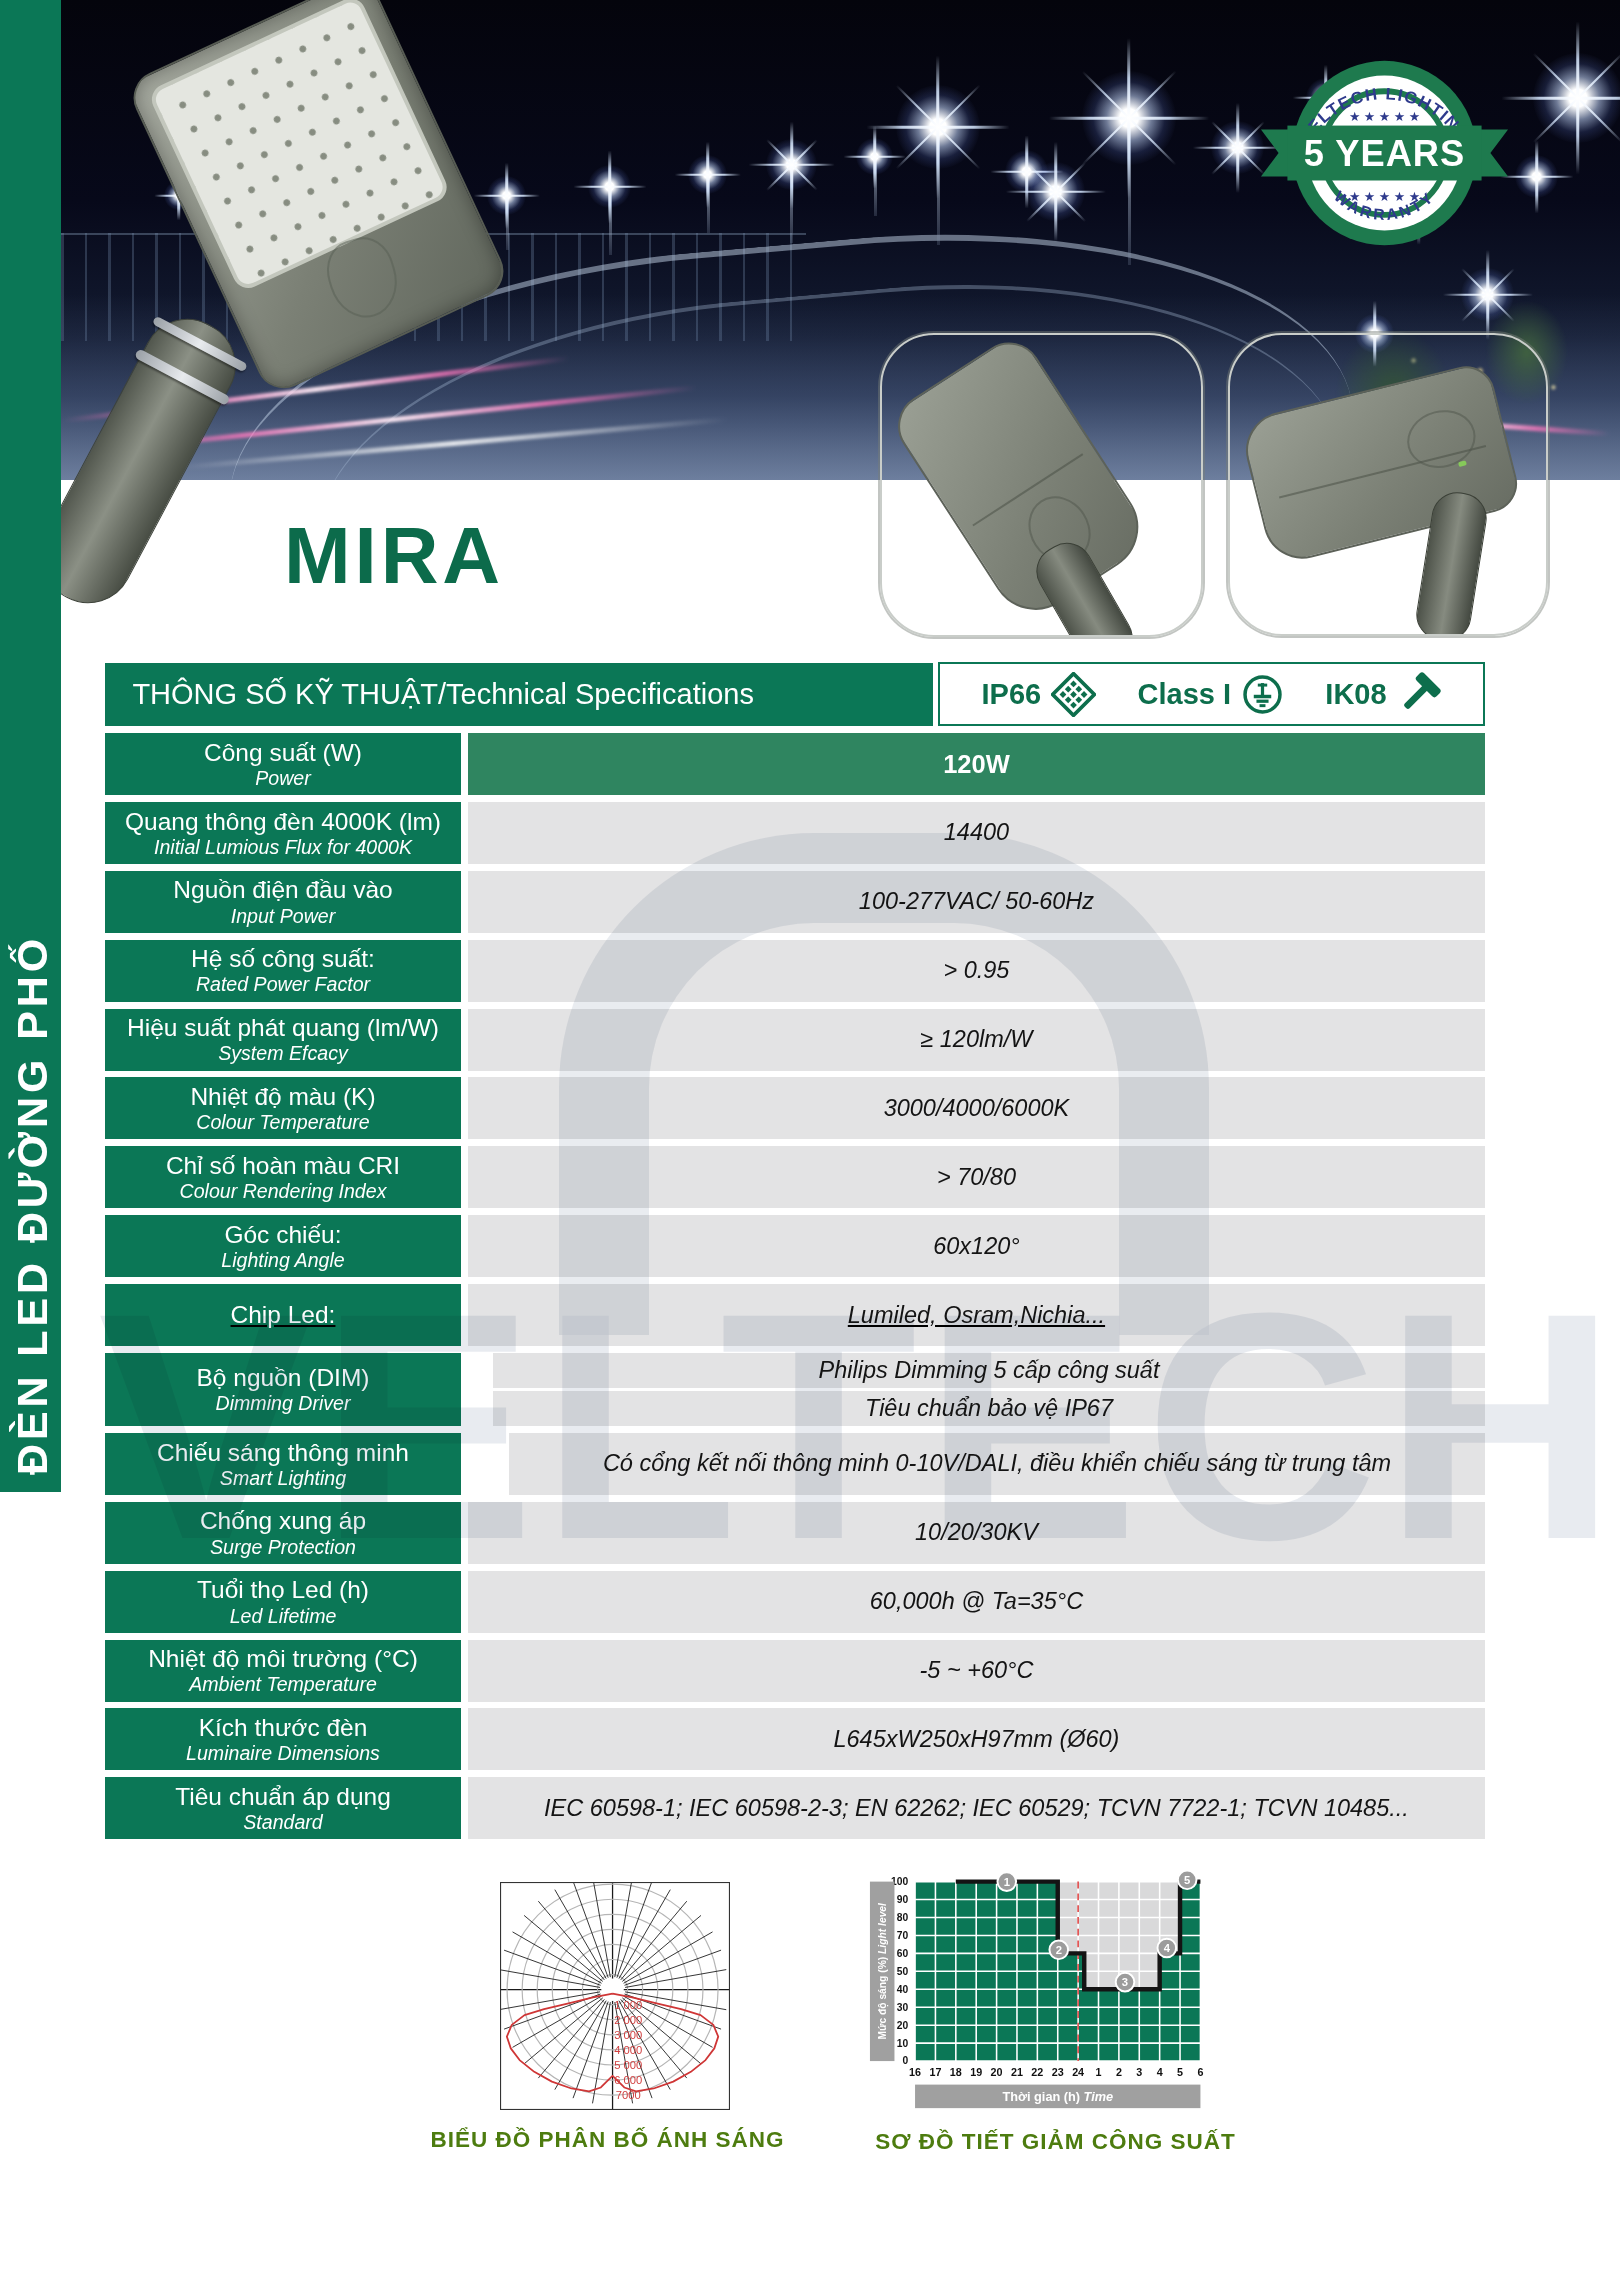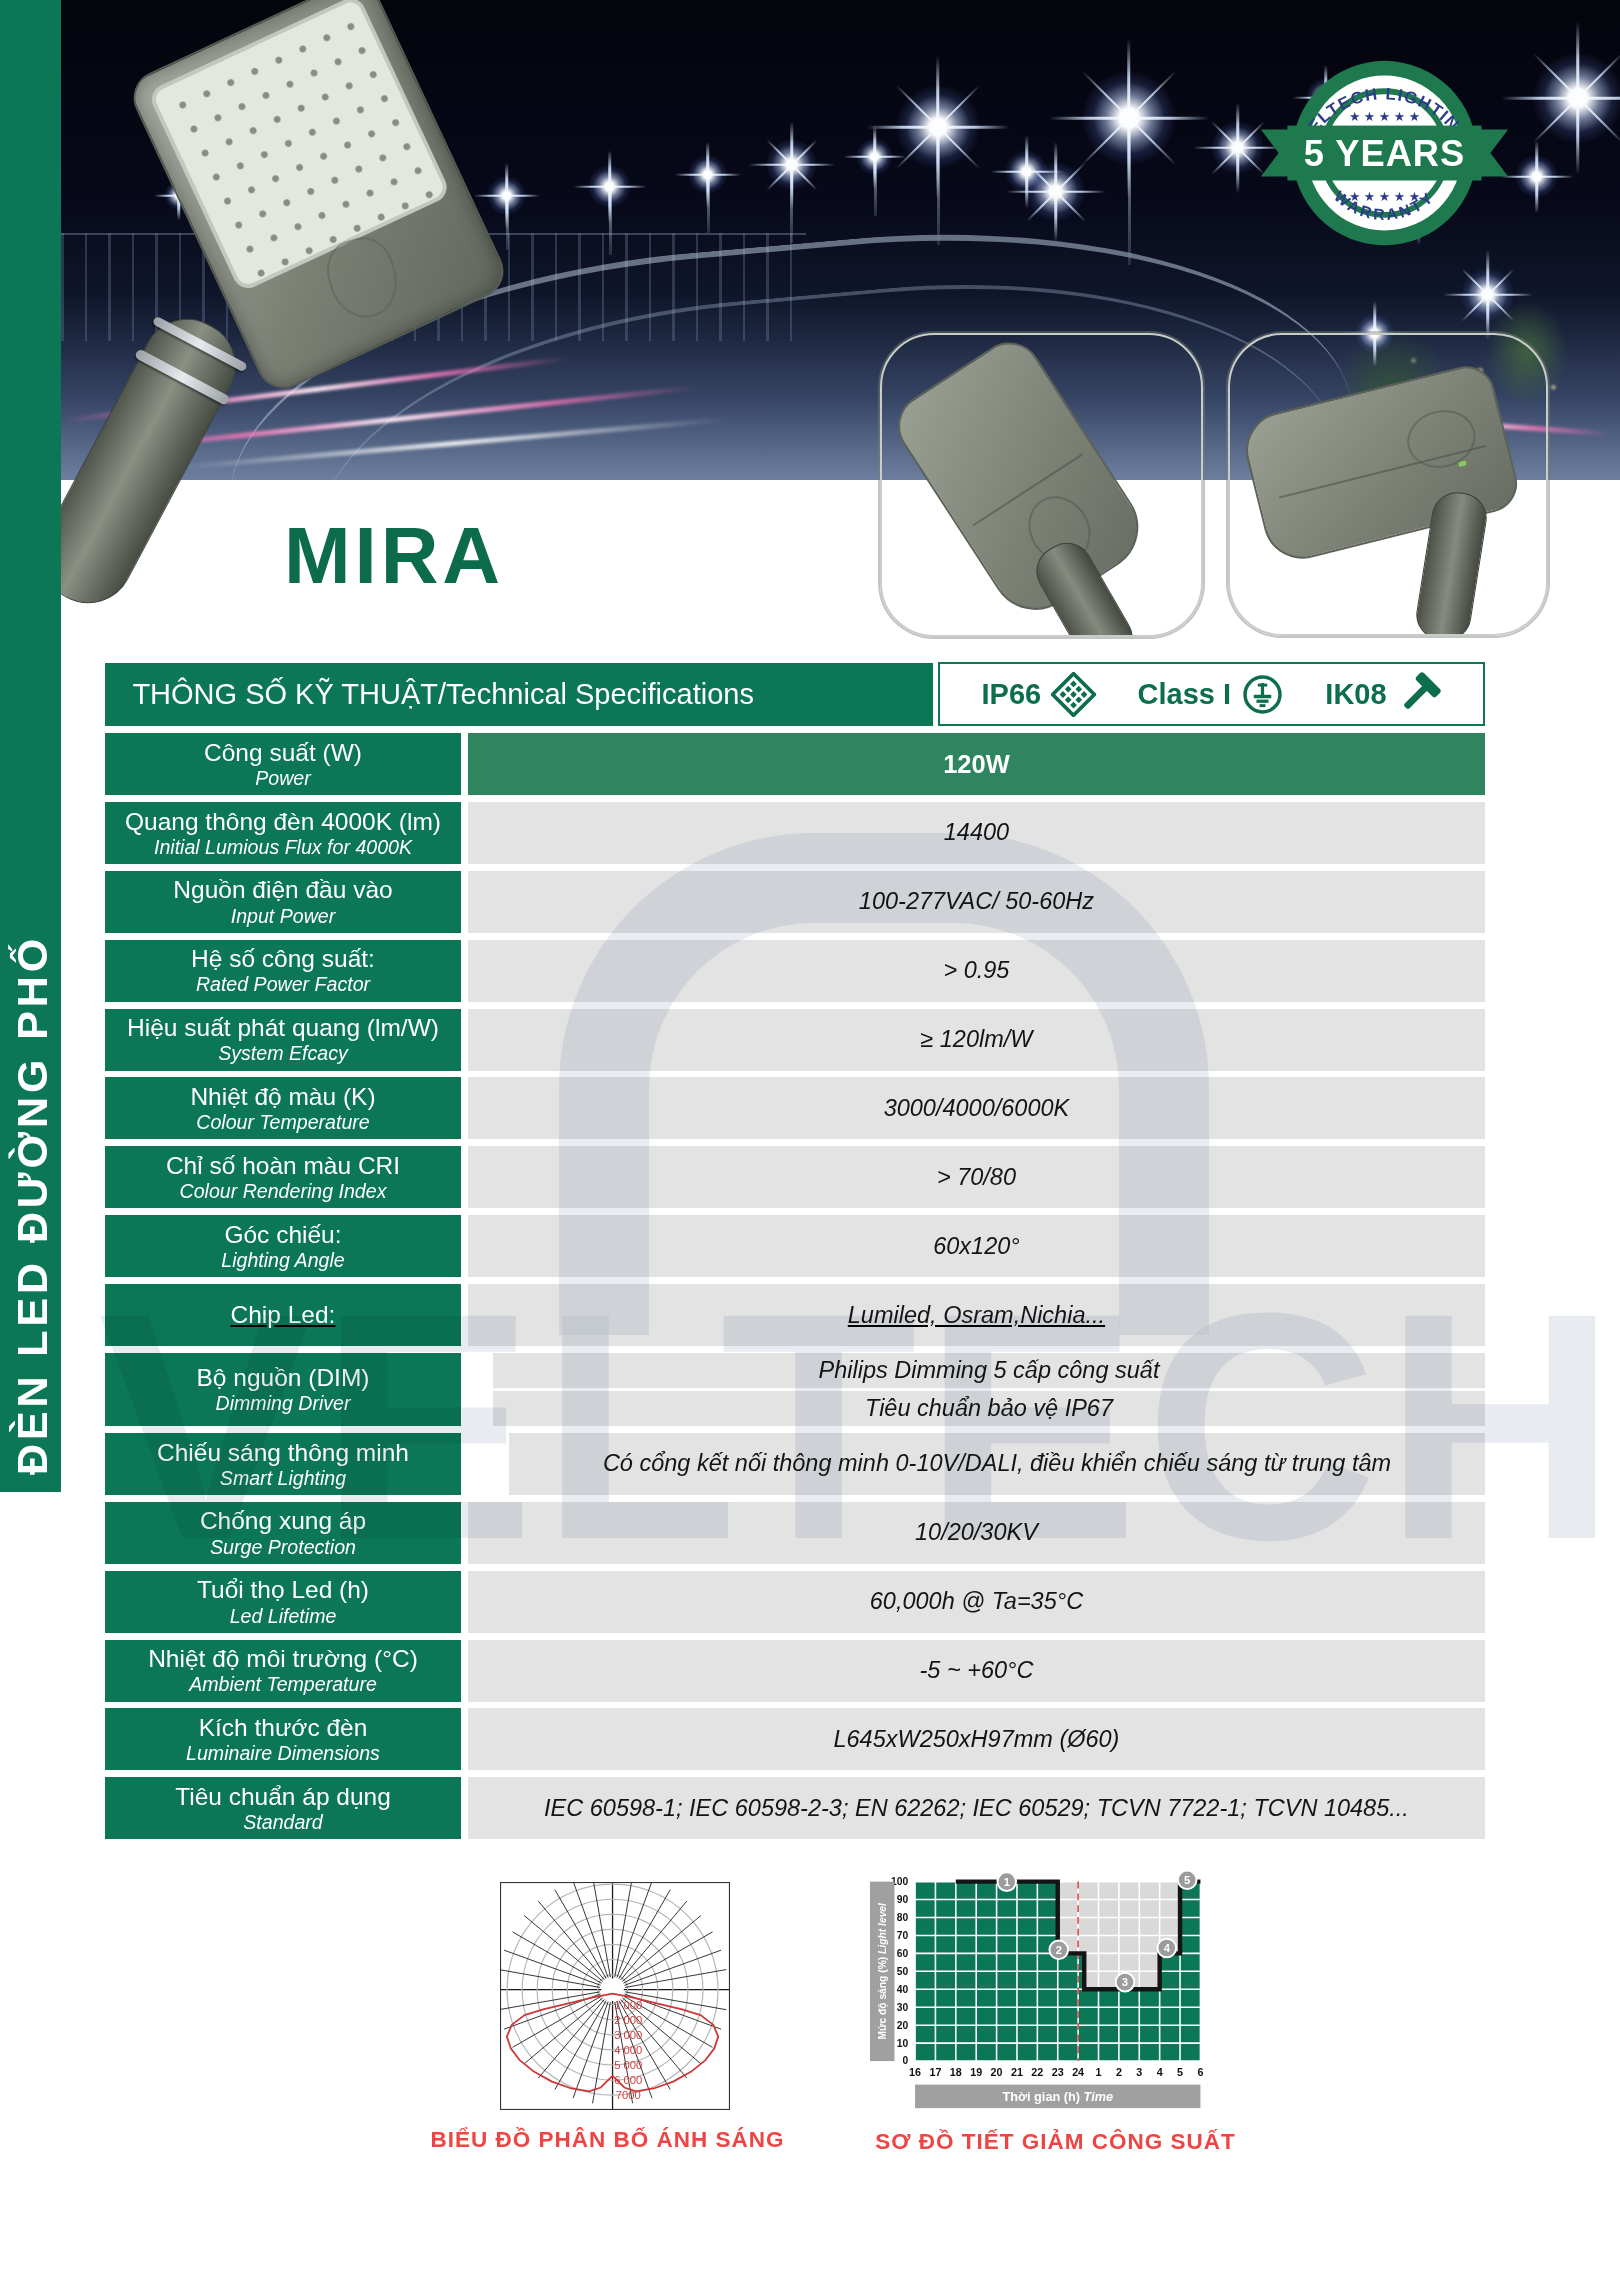--- a/index.html
+++ b/index.html
@@ -109,21 +109,21 @@
   .watermark{position:absolute;left:69px;top:804px;width:1490px;height:1039px;z-index:2;pointer-events:none;
         mix-blend-mode:multiply;}
   .wm-arch{position:absolute;left:490px;top:29px;width:470px;height:412px;
         border:90px solid rgba(216,220,228,.55);border-bottom:none;border-radius:255px 255px 0 0;}
   .wm-text{position:absolute;left:29px;top:461px;font-size:323px;font-weight:bold;letter-spacing:5.9px;
         color:rgba(214,218,227,.55);line-height:1;}
 
   
   .polar-wrap{position:absolute;left:500px;top:1882px;z-index:1;}
   .step-wrap{position:absolute;left:867px;top:1855px;z-index:1;}
-  .chart-caption{position:absolute;z-index:1;text-align:center;font-size:22.5px;font-weight:bold;color:#ef4444;letter-spacing:1px;}
+  .chart-caption{position:absolute;z-index:1;text-align:center;font-size:22.5px;font-weight:bold;color:#4d7c0f;letter-spacing:1px;}
   .cap1{left:392px;top:2127px;width:431px;}
   .cap2{left:840px;top:2129px;width:431px;}
 </style>
 </head>
 <body>
 
 <div class="page">
 
   <div class="banner">
     <div class="fence"></div>

